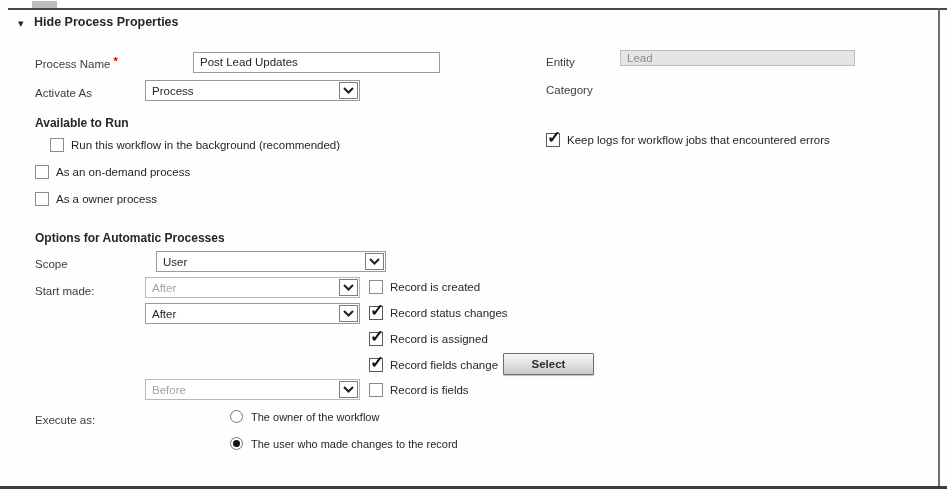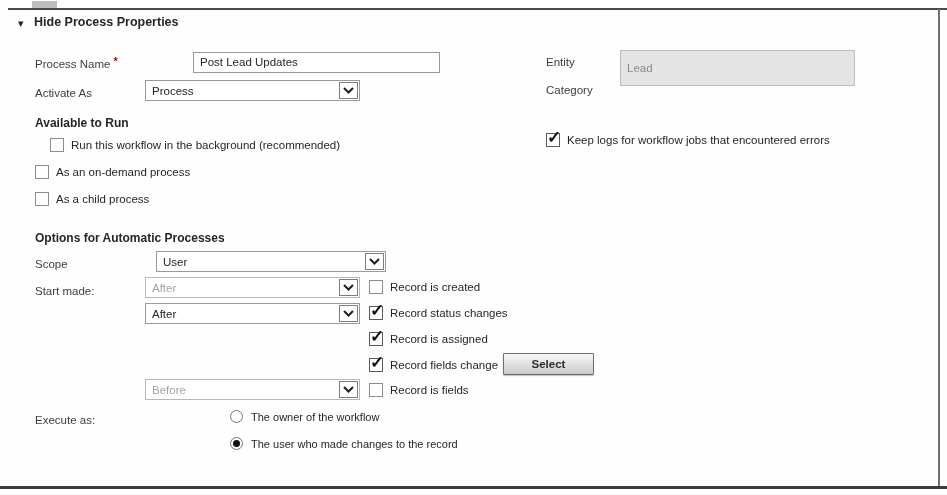--- a/index.html
+++ b/index.html
@@ -37,21 +37,21 @@
   .txt-input {
     border:1px solid #9a9a9a; background:#fff;
     font-size:11.5px; color:#262626;
     padding:0 6px; line-height:19px; height:21px;
     display:flex; align-items:center;
   }
   
   .txt-disabled {
     border:1px solid #bdbdbd; background:#e4e4e4;
     font-size:11.5px; color:#8b8b8b;
-    padding:0 6px; height:36px;
+    padding:0 6px; height:16px;
     display:flex; align-items:center;
   }
 
   
   .dropdown {
     border:1px solid #9a9a9a; background:#fff;
     height:21px; display:flex; align-items:stretch;
     cursor:pointer;
   }
   .dd-value {
@@ -143,21 +143,21 @@
   <div class="abs cb-row" style="left:35px; top:138px;padding-left:15px;">
     <span class="checkbox"></span>
     <span class="cb-label">Run this workflow in the background (recommended)</span>
   </div>
   <div class="abs cb-row" style="left:35px; top:165px;">
     <span class="checkbox"></span>
     <span class="cb-label">As an on-demand process</span>
   </div>
   <div class="abs cb-row" style="left:35px; top:192px;">
     <span class="checkbox"></span>
-    <span class="cb-label">As a child process</span>
+    <span class="cb-label">As a owner process</span>
   </div>
 
   <div class="abs cb-row" style="left:546px; top:133px;">
     <span class="checkbox checked"></span>
     <span class="cb-label">Keep logs for workflow jobs that encountered errors</span>
   </div>
 
   <span class="abs sect" style="left:35px; top:231px;">Options for Automatic Processes</span>
 
   <span class="abs lbl" style="left:35px; top:258px;">Scope</span>

